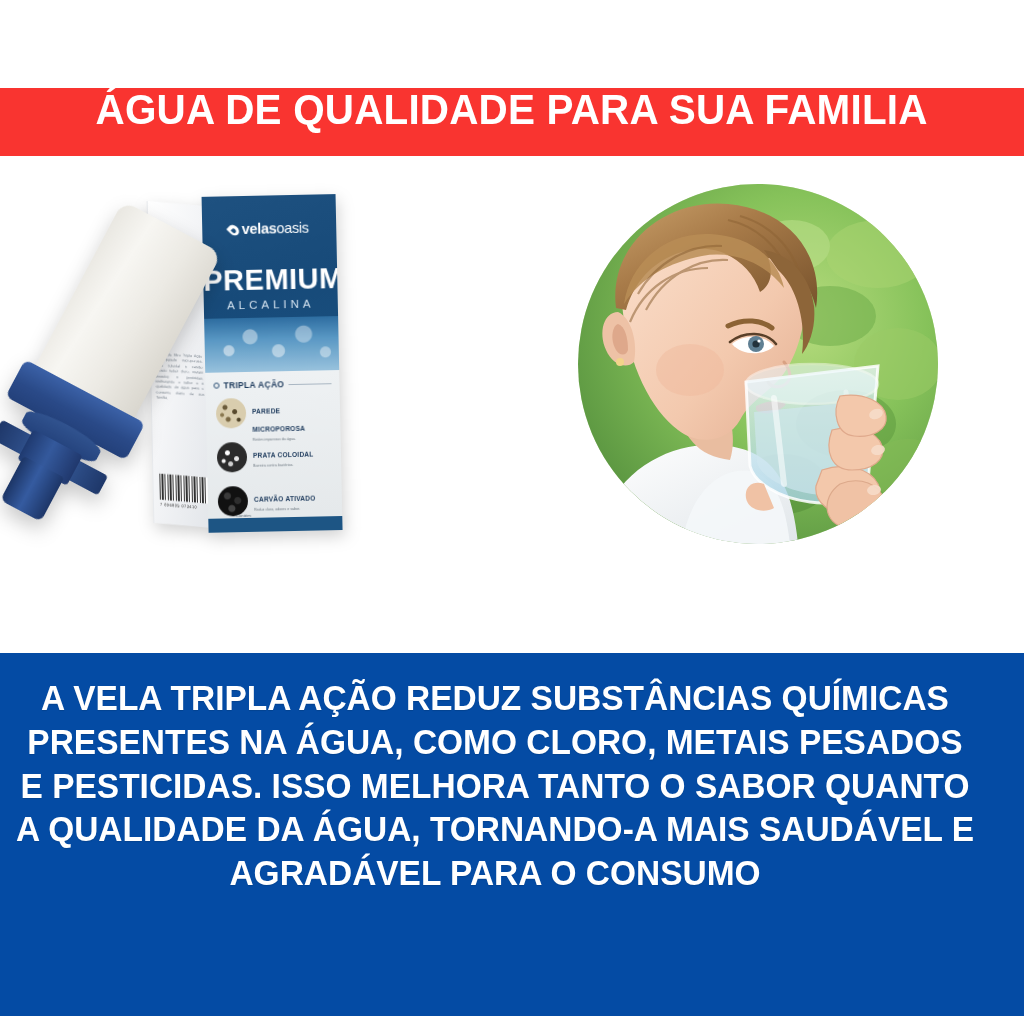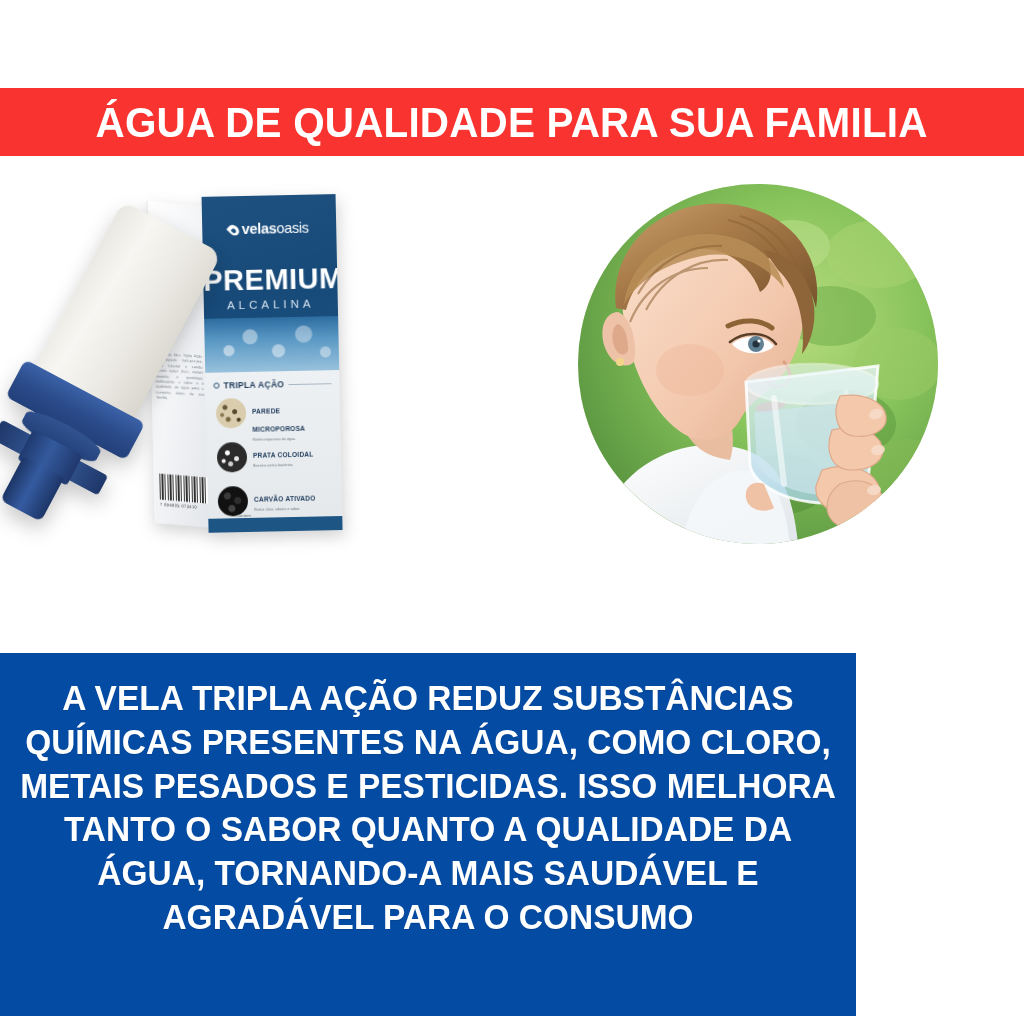--- a/index.html
+++ b/index.html
@@ -17,21 +17,20 @@
 
   
   .headline-banner {
     position: absolute;
     left: 0;
     top: 88px;
     width: 1024px;
     height: 68px;
     background: #f93430;
     display: flex;
-    align-items: center;
     justify-content: center;
   }
   .headline-text {
     color: #ffffff;
     font-family: "Liberation Sans", sans-serif;
     font-weight: bold;
     font-size: 43px;
     letter-spacing: 0.2px;
     line-height: 1;
     transform: scaleX(0.94);
@@ -354,26 +353,26 @@
     top: 512px;
     width: 210px;
     height: 140px;
   }
 
   
   .copy-block {
     position: absolute;
     left: 0;
     top: 653px;
-    width: 856px;
+    width: 1024px;
     height: 363px;
     background: #044ba4;
     display: flex;
     align-items: flex-start;
-    justify-content: flex-end;
+    justify-content: flex-start;
   }
   .copy-text {
     color: #ffffff;
     font-family: "Liberation Sans", sans-serif;
     font-weight: bold;
     font-size: 34.5px;
     line-height: 1.27;
     text-align: center;
     width: 990px;
     padding-top: 24px;

